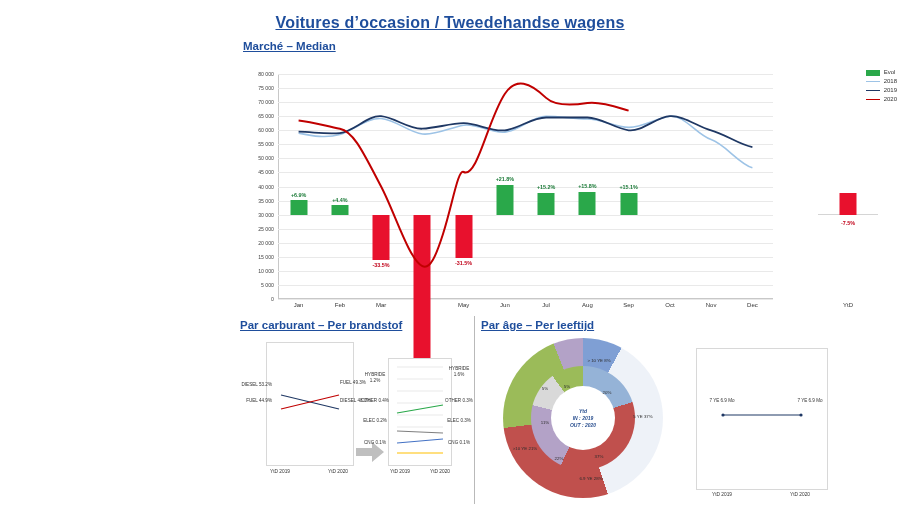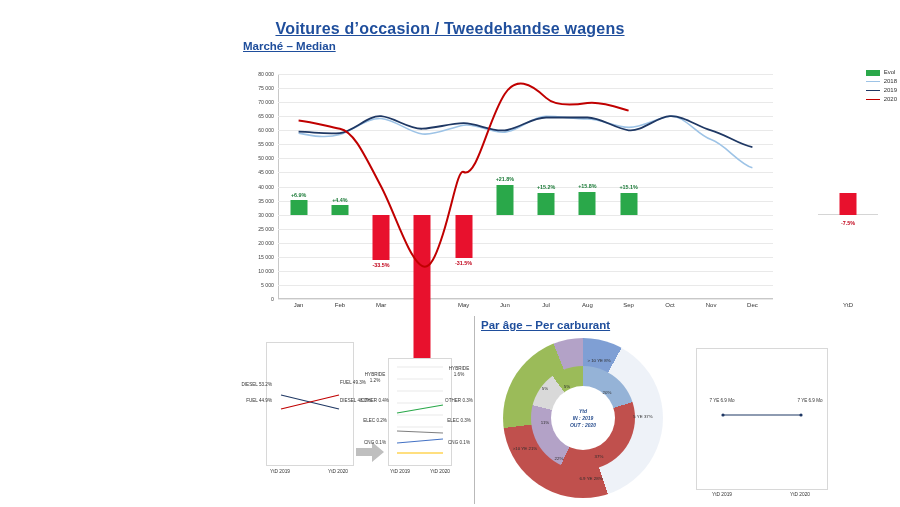--- a/index.html
+++ b/index.html
@@ -7,21 +7,21 @@
     width:900px;height:507px;
     background:#ffffff;
     font-family:"Liberation Sans", sans-serif;
     color:#222;
     position:relative;
     overflow:hidden;
   }
   .page{position:absolute;left:0;top:0;width:900px;height:507px;}
 
   .main-title{
-    position:absolute;left:0;top:20px;width:900px;text-align:center;
+    position:absolute;left:0;top:14px;width:900px;text-align:center;
     font-size:16px;font-weight:bold;color:#1f4e9c;
     text-decoration:underline;letter-spacing:.2px;
   }
 
   .sec-title{
     font-size:11.5px;font-weight:bold;color:#1f4e9c;text-decoration:underline;
   }
   #market-title{position:absolute;left:243px;top:40px;}
   #fuel-title{position:absolute;left:240px;top:319px;}
   #age-title{position:absolute;left:481px;top:319px;}
@@ -203,20 +203,21 @@
     <div class="plot-ytd">
       <div class="axis-x" style="bottom:84.4px;background:#d5d5d5"></div>
       <div class="bar neg" style="left:30px;top:118.6px;height:22px"></div>
       <span class="barlbl neg" style="left:30px;top:146px">-7.5%</span>
       <span class="xtick" style="left:30px">YtD</span>
     </div>
   </div>
 
   <div class="divider"></div>
 
+  <div class="sec-title" id="fuel-title">Par carburant – Per brandstof</div>
 
   <div id="fuel-panel">
 
     <div class="mini-box" style="left:26px;top:6px;width:86px;height:122px;">
       <svg width="86" height="122" viewBox="0 0 86 122" style="display:block">
         <line x1="14" y1="52" x2="72" y2="66" stroke="#1f3864" stroke-width="1.2"></line>
         <line x1="14" y1="66" x2="72" y2="52" stroke="#c00000" stroke-width="1.2"></line>
       </svg>
     </div>
     <div class="tiny" style="position:absolute;left:-10px;top:46px;text-align:right;width:42px;">
@@ -285,21 +286,21 @@
 0.1%</span>
     </div>
     <div class="tiny" style="position:absolute;left:204px;top:104px;width:30px;text-align:center">
       <span>CNG
 0.1%</span>
     </div>
     <span class="axis-lbl" style="left:160px;top:133px">YtD 2019</span>
     <span class="axis-lbl" style="left:200px;top:133px">YtD 2020</span>
   </div>
 
-  <div class="sec-title" id="age-title">Par âge – Per carburant</div>
+  <div class="sec-title" id="age-title">Par âge – Per leeftijd</div>
 
   <div id="age-panel">
 
     <div class="donut-wrap">
       <div class="donut-outer" style="background:conic-gradient(#7f9fd4 0deg 28.8deg,#eef2f8 28.8deg 162deg,#c0504d 162deg 262.8deg,#9bbb59 262.8deg 338.4deg,#b3a2c7 338.4deg 360deg);"></div>
       <div class="donut-inner" style="background:conic-gradient(#95b3d7 0deg 72deg,#c0504d 72deg 205.2deg,#b3a2c7 205.2deg 284.4deg,#d9d9d9 284.4deg 324deg,#9bbb59 324deg 360deg);"></div>
       <div class="donut-hole">
         <span class="hole-t">Ytd</span>
         <span class="hole-t">IN : 2019</span>
         <span class="hole-t">OUT : 2020</span>

